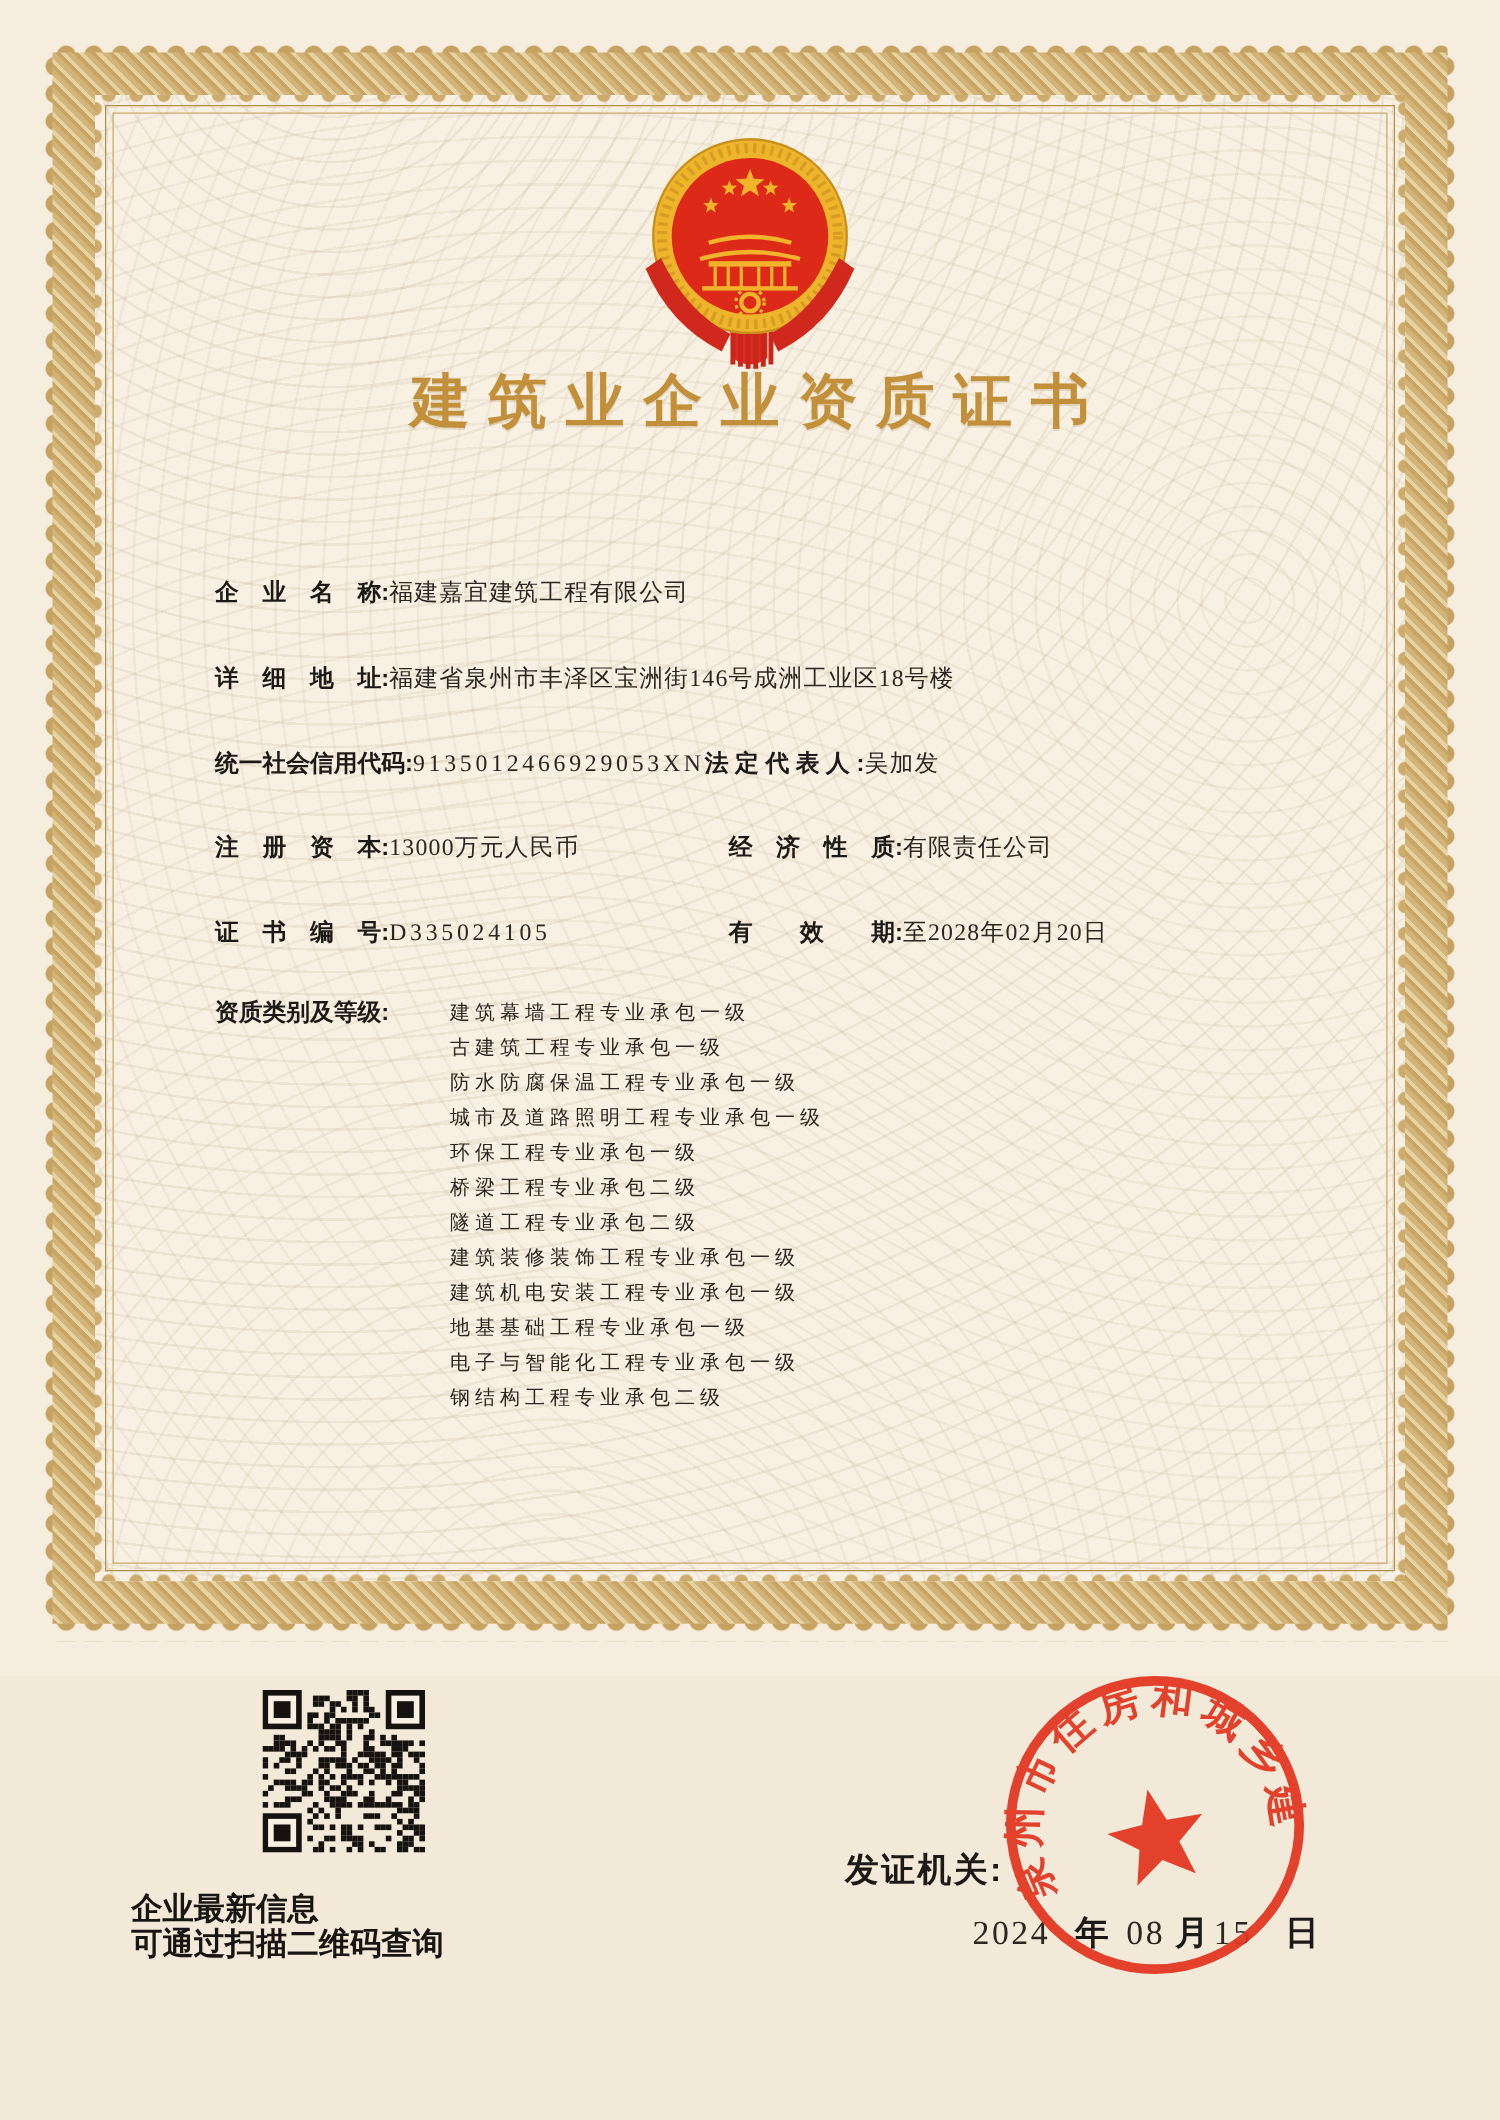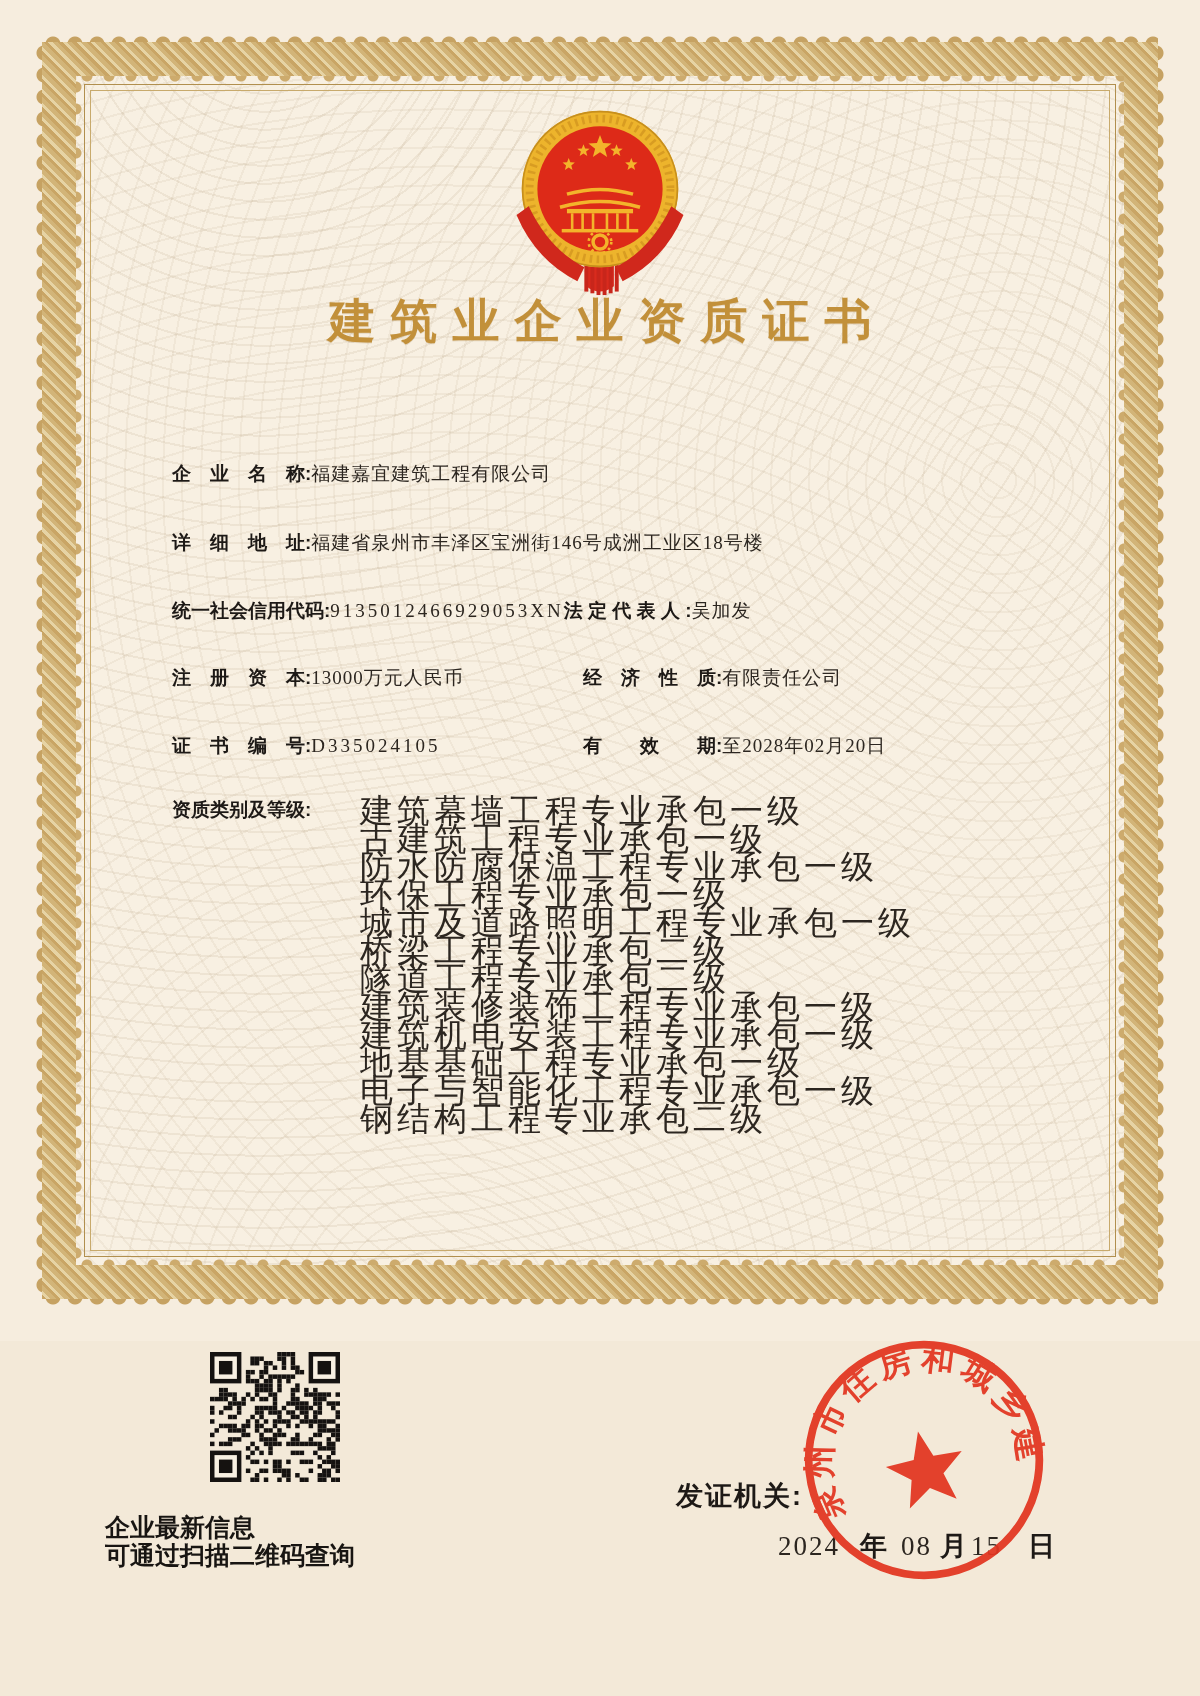--- a/index.html
+++ b/index.html
@@ -66,21 +66,21 @@
   .code { letter-spacing:3px; }
   .col2 { position:absolute; left:411px; top:0; }
   .row-company  { top:461px; }
   .row-address  { top:530px; }
   .row-credit   { top:598px; }
   .row-capital  { top:665px; }
   .row-certno   { top:733px; }
 
   .quals-label { position:absolute; left:172px; top:797px; font-size:19px; font-weight:700; color:#1d1916; }
   .quals { position:absolute; left:360px; top:797px; font-family:"Liberation Serif","DejaVu Serif",serif;
-    font-size:33px; color:#2c2620; letter-spacing:4px; }
+    font-size:16px; color:#2c2620; letter-spacing:4px; }
   .quals .q { height:28px; line-height:28px; }
 
   
   .qr { position:absolute; left:210px; top:1352px; width:130px; height:130px; }
   .qr svg { display:block; width:130px; height:130px; }
   .qr-note { position:absolute; left:105px; top:1513px; width:330px; text-align:left;
     font-size:25px; font-weight:700; color:#181512; line-height:28px; }
   .issuer { position:absolute; left:676px; top:1478px; font-size:27px; font-weight:700;
     color:#1d1916; letter-spacing:2px; }
   .date-row { position:absolute; left:778px; top:1528px; font-size:27px; color:#1d1916; white-space:nowrap; }
@@ -191,22 +191,22 @@
     <span class="col2">
       <span class="lbl">有　　效　　期:</span><span class="val">至2028年02月20日</span>
     </span>
   </div>
 
   <div class="quals-label">资质类别及等级:</div>
   <div class="quals">
     <div class="q">建筑幕墙工程专业承包一级</div>
     <div class="q">古建筑工程专业承包一级</div>
     <div class="q">防水防腐保温工程专业承包一级</div>
+    <div class="q">城市及道路照明工程专业承包一级</div>
     <div class="q">环保工程专业承包一级</div>
-    <div class="q">城市及道路照明工程专业承包一级</div>
     <div class="q">桥梁工程专业承包二级</div>
     <div class="q">隧道工程专业承包二级</div>
     <div class="q">建筑装修装饰工程专业承包一级</div>
     <div class="q">建筑机电安装工程专业承包一级</div>
     <div class="q">地基基础工程专业承包一级</div>
     <div class="q">电子与智能化工程专业承包一级</div>
     <div class="q">钢结构工程专业承包二级</div>
   </div>
 
   <div class="qr" id="qr">

